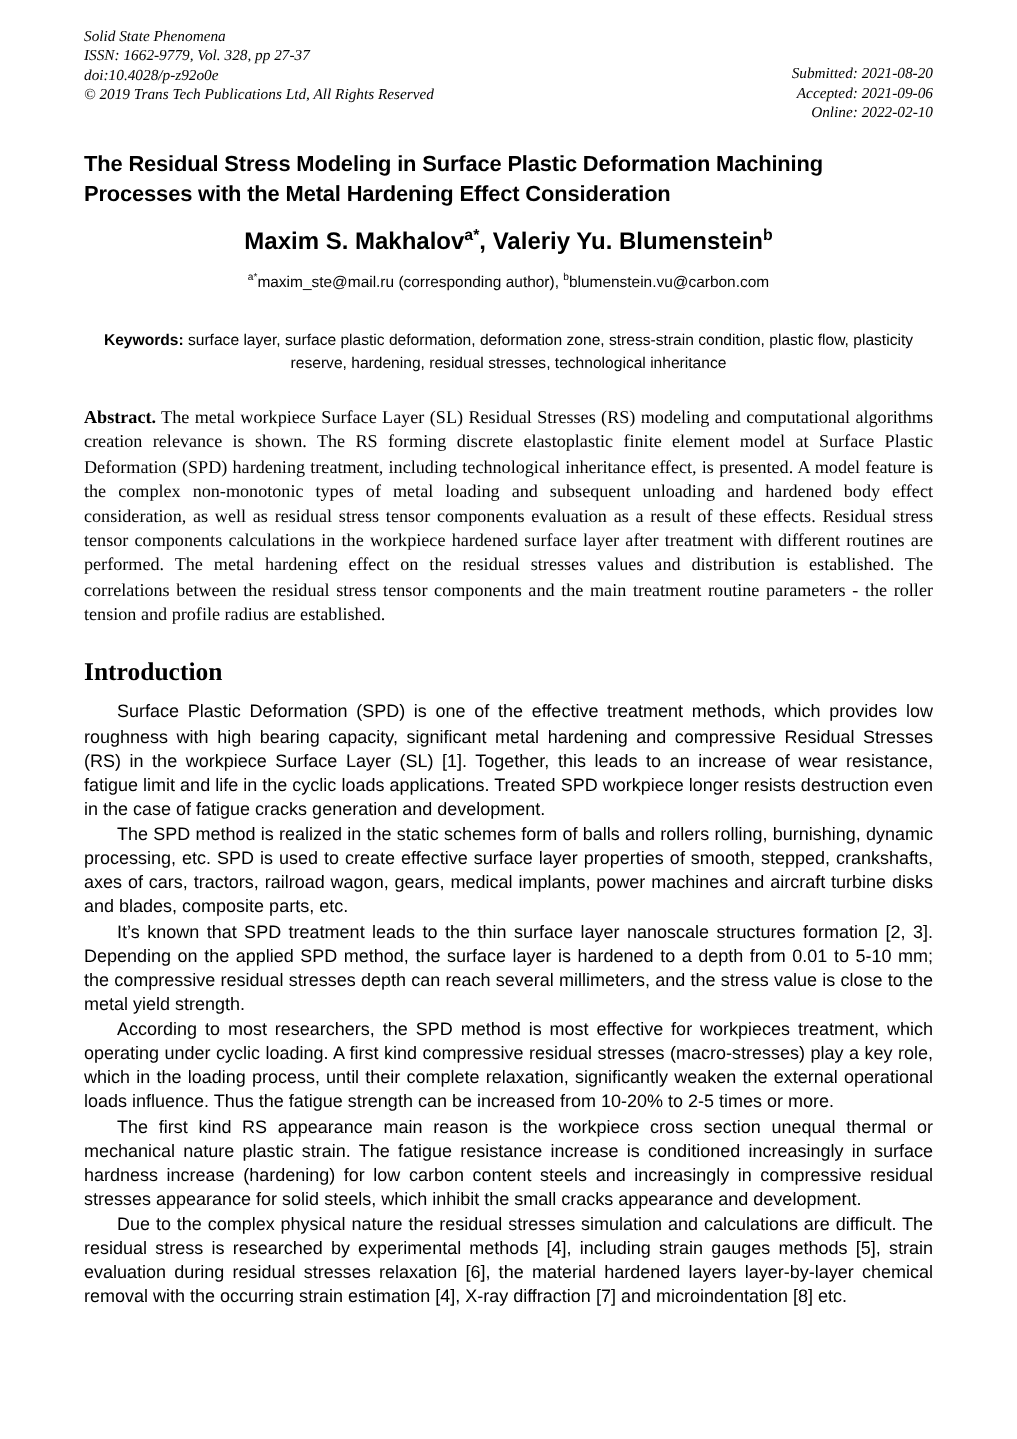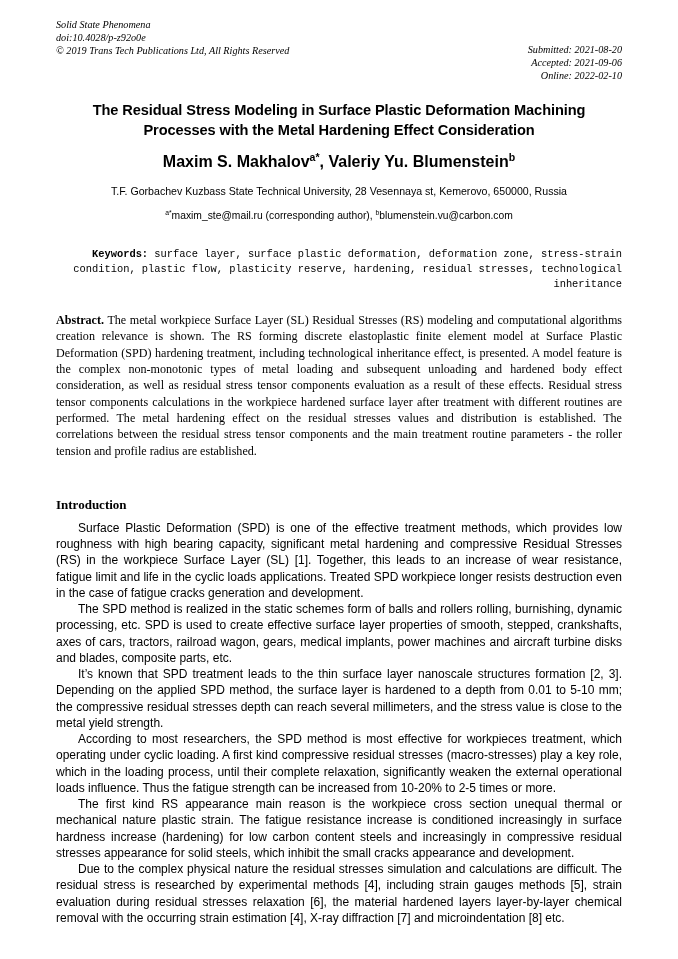--- a/index.html
+++ b/index.html
@@ -38,21 +38,20 @@
   .journal-header-right { text-align: right; white-space: nowrap; margin-top: 25px; }
   .journal-header div { white-space: nowrap; }
 
   
   .title {
     margin-top: 19px;
     font-family: "Liberation Sans", sans-serif;
     font-weight: bold;
     font-size: 14.6px;
     line-height: 1.31;
-    text-align: center;
     letter-spacing: -0.1px;
   }
   .authors {
     margin-top: 12px;
     font-family: "Liberation Sans", sans-serif;
     font-size: 16px;
     text-align: center;
     line-height: 1.3;
     font-weight: bold;
   }
@@ -72,44 +71,44 @@
     margin-top: 10px;
     font-family: "Liberation Sans", sans-serif;
     font-size: 10.3px;
     text-align: center;
     line-height: 1.3;
   }
 
   
   .keywords {
     margin-top: 24px;
-    font-family: Liberation Mono, monospace;
+    font-family: Liberation Sans, sans-serif;
     font-size: 10.4px;
     line-height: 1.45;
-    text-align: right;
+    text-align: center;
   }
   .keywords .kw-label { font-weight: bold; }
 
   
   .abstract {
     margin-top: 20px;
     font-family: "Liberation Serif", serif;
     font-size: 12.1px;
     line-height: 1.355;
     text-align: justify;
     text-justify: inter-word;
   }
   .abstract .abs-label { font-weight: bold; }
 
   
   .section-heading {
-    margin-top: 37px;
+    margin-top: 20px;
     font-family: "Liberation Serif", serif;
     font-weight: bold;
-    font-size: 13px;
+    font-size: 17px;
     line-height: 1.35;
   }
   .body-text {
     margin-top: 6px;
     font-family: Liberation Sans, sans-serif;
     font-size: 12px;
     line-height: 1.355;
     text-align: justify;
     text-justify: inter-word;
   }
@@ -119,37 +118,37 @@
   }
 </style>
 </head>
 <body>
 
 <div class="page">
 
   <div class="journal-header">
     <div class="journal-header-left">
       <div>Solid State Phenomena</div>
+      <div>ISSN: 1662-9779, Vol. 328, pp 27-37</div>
       <div>doi:10.4028/p-z92o0e</div>
       <div>© 2019 Trans Tech Publications Ltd, All Rights Reserved</div>
     </div>
     <div class="journal-header-right">
       <div>Submitted: 2021-08-20</div>
       <div>Accepted: 2021-09-06</div>
       <div>Online: 2022-02-10</div>
     </div>
   </div>
 
   <div class="title">The Residual Stress Modeling in Surface Plastic Deformation Machining Processes with the Metal Hardening Effect Consideration</div>
 
   <div class="authors">
     <span>Maxim S. Makhalov</span><sup>a*</sup><span>, </span><span>Valeriy Yu. Blumenstein</span><sup>b</sup>
   </div>
 
-  <div class="affiliation">T.F. Gorbachev Kuzbass State Technical University, 28 Vesennaya st, Kemerovo, 650000, Russia</div>
 
   <div class="emails">
     <sup>a*</sup><span>maxim_ste@mail.ru (corresponding author), </span><sup>b</sup><span>blumenstein.vu@carbon.com</span>
   </div>
 
   <div class="keywords">
     <span class="kw-label">Keywords:</span><span> surface layer, surface plastic deformation, deformation zone, stress-strain condition, plastic flow, plasticity reserve, hardening, residual stresses, technological inheritance</span>
   </div>
 
   <div class="abstract">

